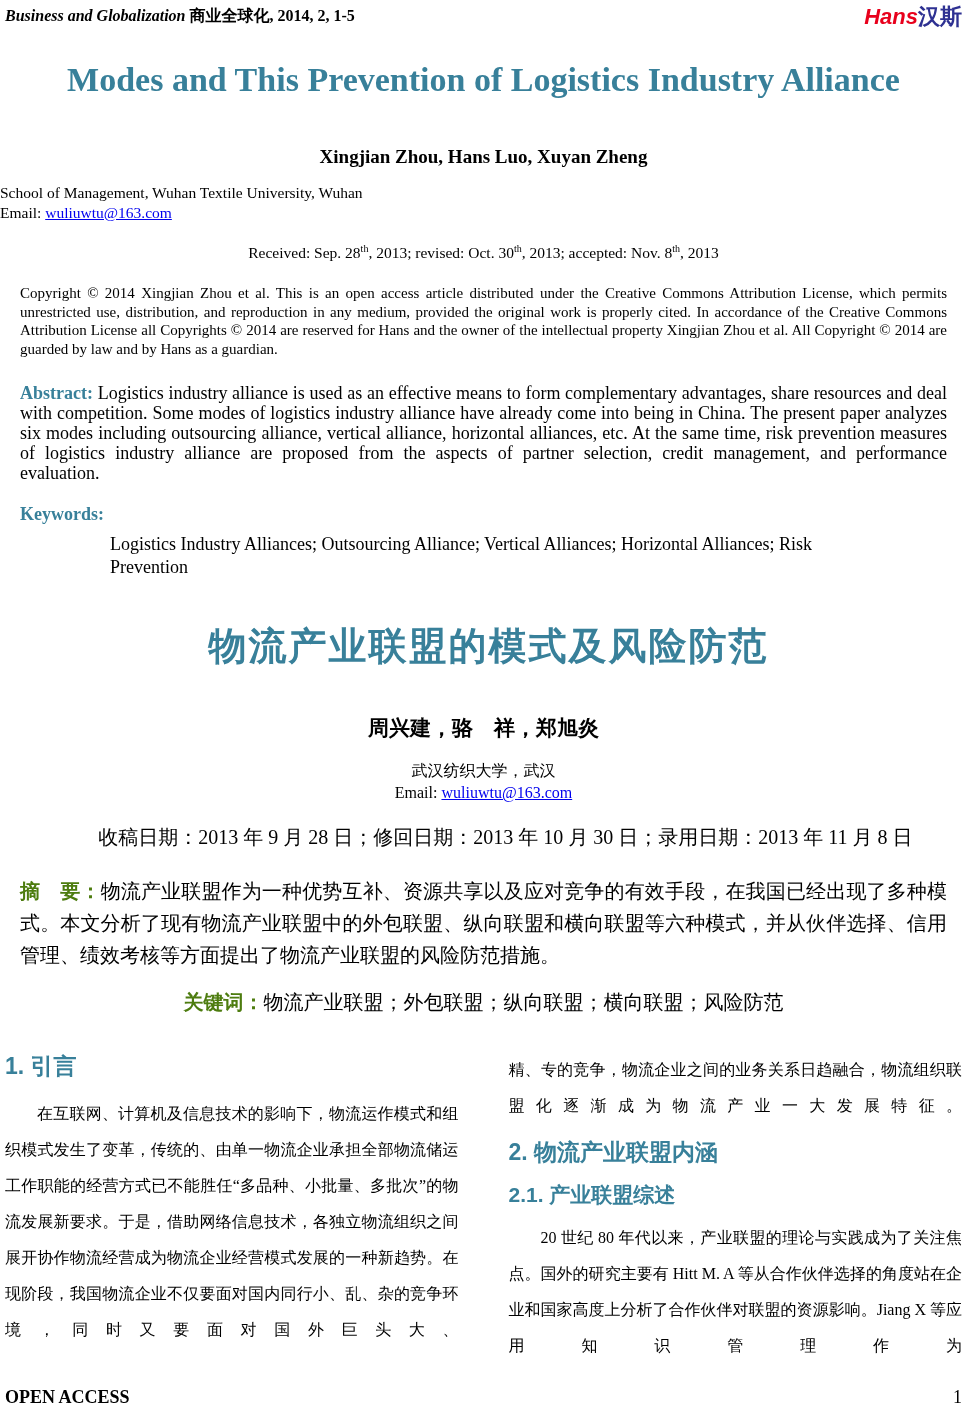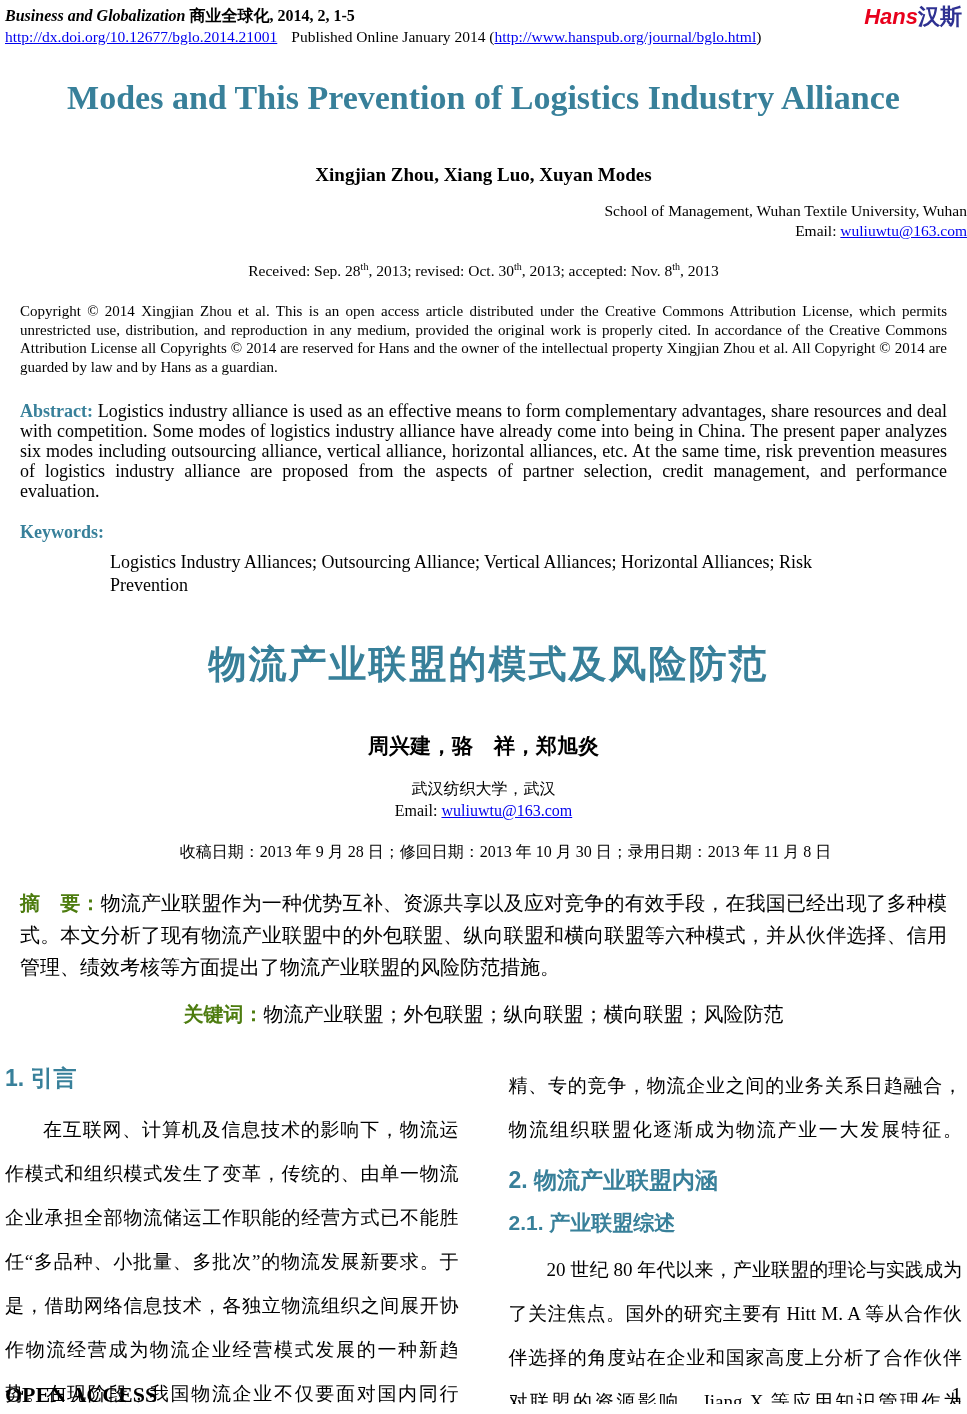--- a/index.html
+++ b/index.html
@@ -22,70 +22,69 @@
   .hdr-line1 .jtitle { font-style:italic; }
   .hdr-line2 { font-size:15.5px; }
   .hdr-line2 .pub { margin-left:14px; }
   .logo { white-space:nowrap; font-family:"Liberation Sans","DejaVu Sans",sans-serif; font-size:22px; font-weight:bold; line-height:24px; }
   .logo .hans { color:#E8001C; font-style:italic; }
   .logo .hanscn { color:#2E3192; }
 
   
   .en-title { margin-top:32px; text-align:center; font-size:34px; font-weight:bold; color:#38809A; white-space:nowrap; }
   .en-authors { margin-top:47px; text-align:center; font-size:19px; font-weight:bold; }
-  .en-affil { margin-top:15px; text-align:right; font-size:15.5px; line-height:20px; }
+  .en-affil { margin-top:15px; text-align:left; font-size:15.5px; line-height:20px; }
   .en-received { margin-top:20px; text-align:center; font-size:15.5px; }
   .en-received sup { font-size:10px; }
   .copyright { margin:22px 20px 0 20px; font-size:15px; line-height:18.6px; text-align:justify; }
   .en-abstract { margin:24px 20px 16px 20px; font-size:18px; line-height:20px; text-align:justify; }
   .en-abstract .lbl, .en-keywords .lbl { font-weight:bold; color:#38809A; }
   .en-keywords { margin:20px 20px 0 20px; font-size:18px; line-height:23.2px; display:flex; }
   .en-keywords .lbl { white-space:nowrap; margin-right:6px; }
   .en-keywords .kw-text { max-width:730px;margin-top:30px; }
 
   
   .cn-title { margin-top:42px; text-align:center; font-size:38px; font-weight:bold; color:#38809A;
               font-family:"Liberation Sans","DejaVu Sans",sans-serif; letter-spacing:2px;padding-left:10px; }
   .cn-authors { margin-top:42px; text-align:center; font-size:21px; font-weight:bold; }
   .cn-affil { margin-top:18px; text-align:center; font-size:16px; line-height:22px; }
-  .cn-dates { margin-top:20px; text-align:center; font-size:16px;margin-left:44px; }
+  .cn-dates { margin-top:20px; text-align:center; font-size:20px;margin-left:44px; }
   .cn-abstract { margin:24px 20px 0 20px; font-size:20px; line-height:32px; text-align:justify; }
   .cn-lbl { font-weight:bold; color:#4d7c0f; font-family:"Liberation Sans","DejaVu Sans",sans-serif; }
   .cn-keywords { margin:15px 20px 0 20px; font-size:20px; line-height:32px;text-align:center; }
 
   
   .cols { display:flex; gap:50px; margin:34px 5px 0 5px; height:340px; overflow:hidden; }
   .col { width:454px; }
   .sec-h { font-family:"Liberation Sans","DejaVu Sans",sans-serif; font-weight:bold; color:#38809A;
            font-size:23px; line-height:28px; }
   .sec-h3 { font-size:21px; line-height:26px; }
-  .body-p { font-size:19px; line-height:44px; text-align:justify; text-align-last:justify; }
+  .body-p { font-size:16px; line-height:36px; text-align:justify; text-align-last:justify; }
   .indent { text-indent:2em; }
   .mt16 { margin-top:16px; } .mt14 { margin-top:14px; } .mt12 { margin-top:12px; }
 
   
   .footer { position:absolute; left:5px; right:5px; bottom:6px; display:flex; justify-content:space-between;
-            align-items:baseline; font-size:22px;margin-top:11px; }
+            align-items:baseline; font-size:18px;margin-top:11px; }
   .oa { font-weight:bold; }
 </style>
 </head>
 <body>
 
 <div class="page">
 
   <div class="hdr">
     <div class="hdr-left">
       <div class="hdr-line1"><span class="jtitle">Business and Globalization</span> <span>商业全球化, 2014, 2, 1-5</span></div>
-      <div class="hdr-line2"><a class="lnk">http://dx.doi.org/10.12677/bglo.2014.21001</a><span class="pub">Published Online January 2014 (</span><a class="lnk">http://www.hanspub.org/journal/bglo.html</a><span>)</span></div>
     </div>
     <div class="logo"><span class="hans">Hans</span><span class="hanscn">汉斯</span></div>
   </div>
 
   <div class="en-title">Modes and This Prevention of Logistics Industry Alliance</div>
-  <div class="en-authors">Xingjian Zhou, Xiang Luo, Xuyan Modes</div>
+  <div class="en-authors">Xingjian Zhou, Hans Luo, Xuyan Zheng</div>
   <div class="en-affil">
     <div>School of Management, Wuhan Textile University, Wuhan</div>
     <div><span>Email: </span><a class="lnk">wuliuwtu@163.com</a></div>
   </div>
   <div class="en-received"><span>Received: Sep. 28</span><sup>th</sup><span>, 2013; revised: Oct. 30</span><sup>th</sup><span>, 2013; accepted: Nov. 8</span><sup>th</sup><span>, 2013</span></div>
 
   <div class="copyright">Copyright © 2014 Xingjian Zhou et al. This is an open access article distributed under the Creative Commons Attribution License, which permits unrestricted use, distribution, and reproduction in any medium, provided the original work is properly cited. In accordance of the Creative Commons Attribution License all Copyrights © 2014 are reserved for Hans and the owner of the intellectual property Xingjian Zhou et al. All Copyright © 2014 are guarded by law and by Hans as a guardian.</div>
 
   <div class="en-abstract"><span class="lbl">Abstract:</span><span> Logistics industry alliance is used as an effective means to form complementary advantages, share resources and deal with competition. Some modes of logistics industry alliance have already come into being in China. The present paper analyzes six modes including outsourcing alliance, vertical alliance, horizontal alliances, etc. At the same time, risk prevention measures of logistics industry alliance are proposed from the aspects of partner selection, credit management, and performance evaluation.</span></div>
 

